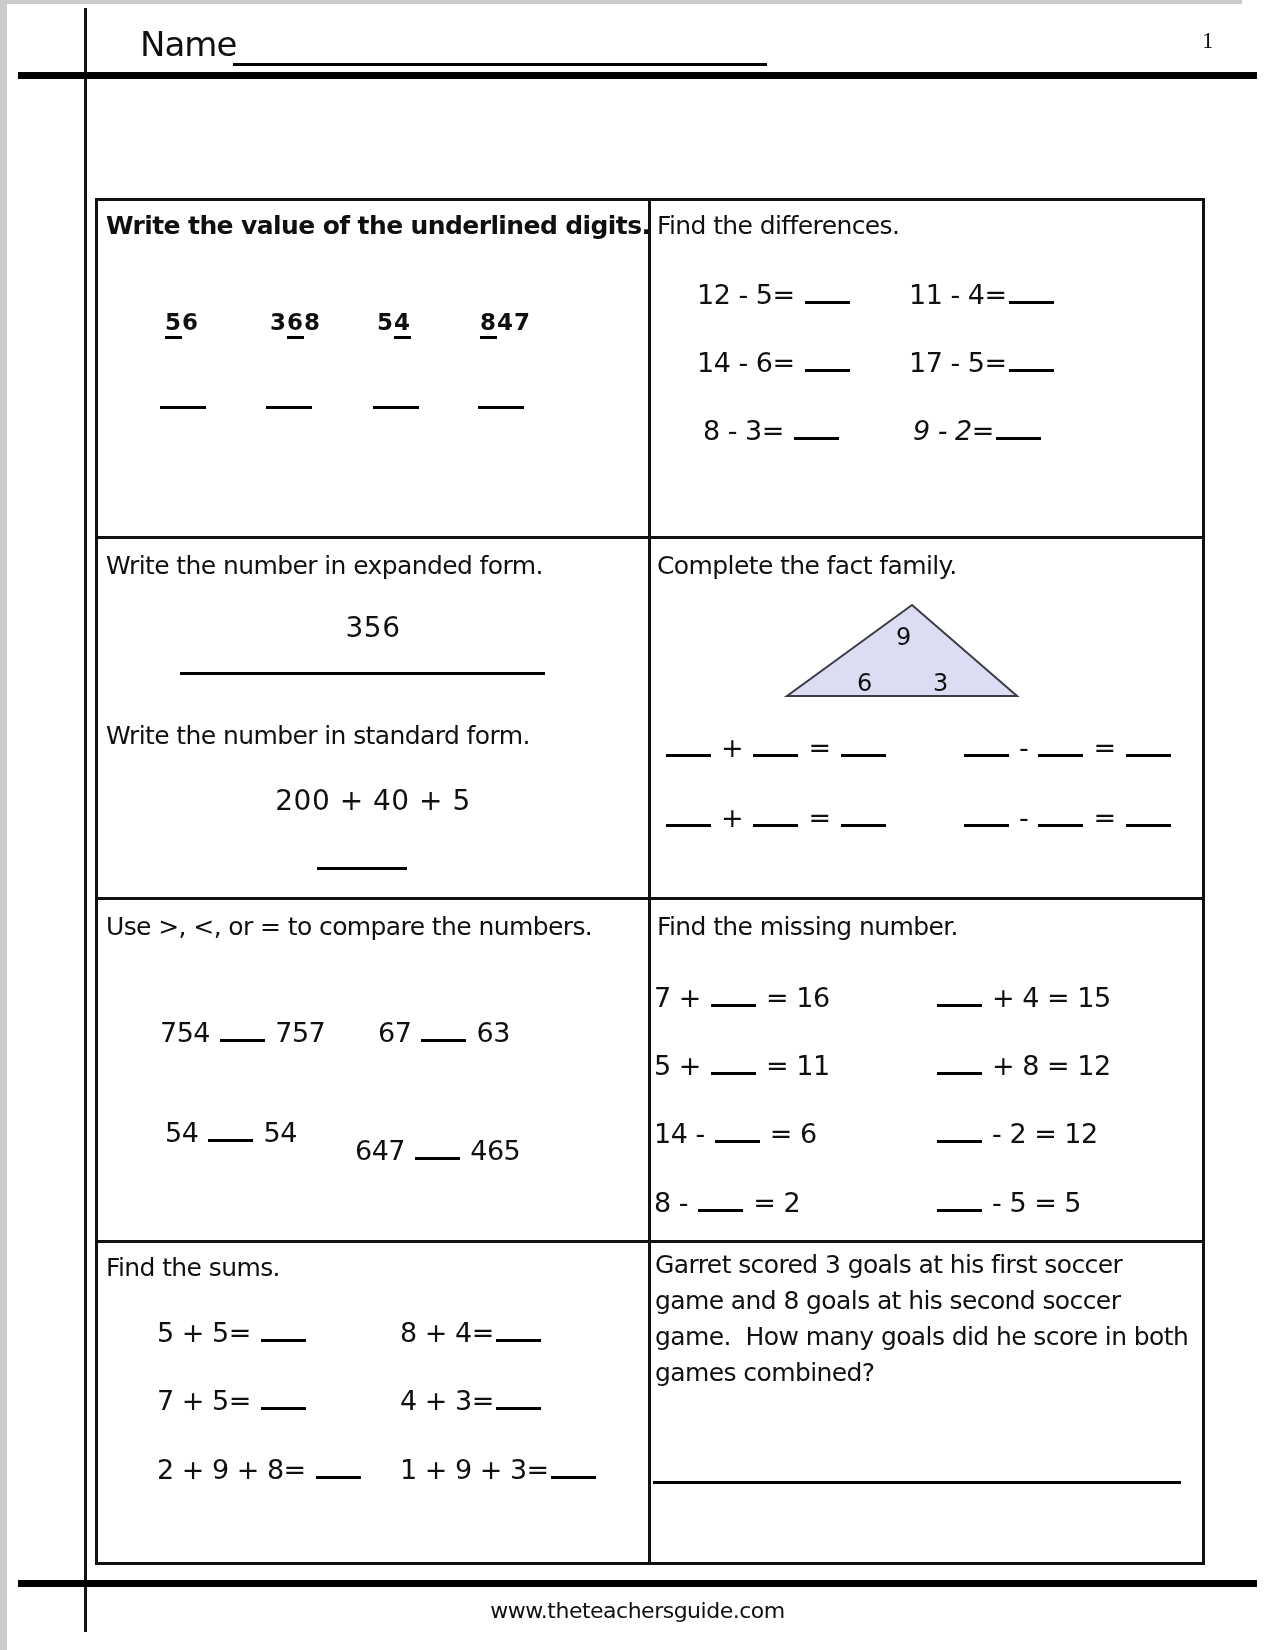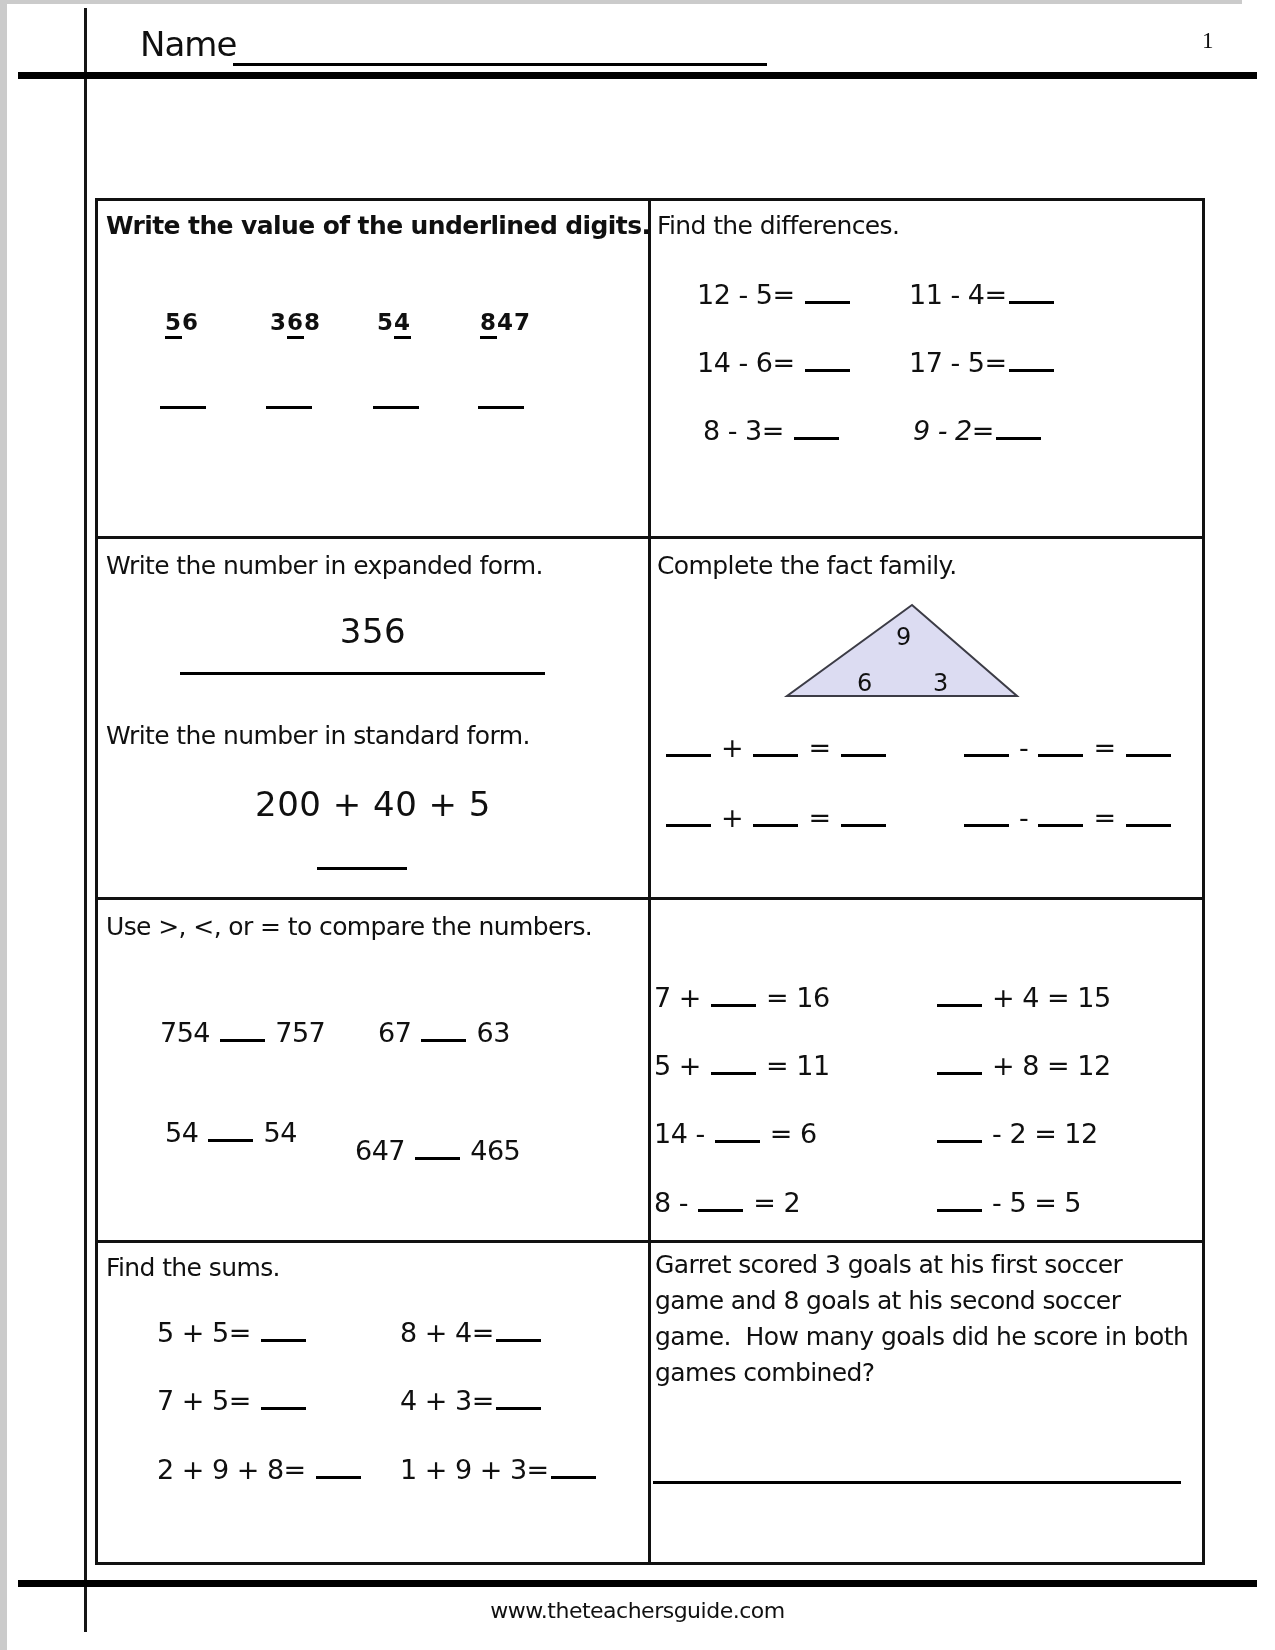--- a/index.html
+++ b/index.html
@@ -22,21 +22,21 @@
   .grid{position:absolute;left:95px;top:198px;width:1110px;height:1367px;border:3px solid #111;box-sizing:border-box;}
   .cell{position:absolute;box-sizing:border-box;}
   .bR{border-right:3px solid #111;}
   .bB{border-bottom:3px solid #111;}
   .heading{position:absolute;left:8px;top:10px;font-size:25px;letter-spacing:-0.6px;white-space:nowrap;}
   .eq{position:absolute;font-size:27px;letter-spacing:-0.5px;white-space:nowrap;}
   .blank{display:inline-block;height:0.78em;border-bottom:3px solid #000;margin:0 2px;}
   .bignum{position:absolute;font-size:23px;letter-spacing:1px;}
   .udigit{border-bottom:3px solid #000;padding-bottom:1px;}
   .ansline{position:absolute;height:3px;background:#000;}
-  .centered{position:absolute;left:0;width:100%;text-align:center;font-size:34px;letter-spacing:0.5px;}
+  .centered{position:absolute;left:0;width:100%;text-align:center;font-size:28px;letter-spacing:0.5px;}
   .wordwrap{position:absolute;left:4px;top:4px;width:537px;font-size:25px;line-height:36px;
             letter-spacing:-0.6px;white-space:pre-wrap;margin:0;}
   .footer{position:absolute;left:0;top:1598px;width:1275px;text-align:center;font-size:22px;letter-spacing:-0.5px;}
   svg text{font-family:"DejaVu Sans",sans-serif;font-size:24px;fill:#111;}
 </style>
 </head>
 <body>
 
 <div class="page">
   <div class="edge-left"></div>
@@ -100,20 +100,21 @@
 
     <div class="cell bR bB" style="left:0;top:699px;width:553px;height:343px;">
       <div class="heading" style="top:12px;">Use &gt;, &lt;, or = to compare the numbers.</div>
       <span class="eq" style="left:62px;top:117px;">754 <span class="blank" style="width: 45px;"></span> 757</span>
       <span class="eq" style="left:280px;top:117px;">67 <span class="blank" style="width: 45px;"></span> 63</span>
       <span class="eq" style="left:67px;top:217px;">54 <span class="blank" style="width: 45px;"></span> 54</span>
       <span class="eq" style="left:257px;top:235px;">647 <span class="blank" style="width: 45px;"></span> 465</span>
     </div>
 
     <div class="cell bB" style="left:553px;top:699px;width:551px;height:343px;">
+      <div class="heading" style="left:6px;top:12px;">Find the missing number.</div>
       <span class="eq" style="left:3px;top:82px;">7 + <span class="blank" style="width: 45px;"></span> = 16</span>
       <span class="eq" style="left:284px;top:82px;"><span class="blank" style="width: 45px;"></span> + 4 = 15</span>
       <span class="eq" style="left:3px;top:150px;">5 + <span class="blank" style="width: 45px;"></span> = 11</span>
       <span class="eq" style="left:284px;top:150px;"><span class="blank" style="width: 45px;"></span> + 8 = 12</span>
       <span class="eq" style="left:3px;top:218px;">14 - <span class="blank" style="width: 45px;"></span> = 6</span>
       <span class="eq" style="left:284px;top:218px;"><span class="blank" style="width: 45px;"></span> - 2 = 12</span>
       <span class="eq" style="left:3px;top:287px;">8 -  <span class="blank" style="width: 45px;"></span> = 2</span>
       <span class="eq" style="left:284px;top:287px;"><span class="blank" style="width: 45px;"></span> - 5 = 5</span>
     </div>
 

